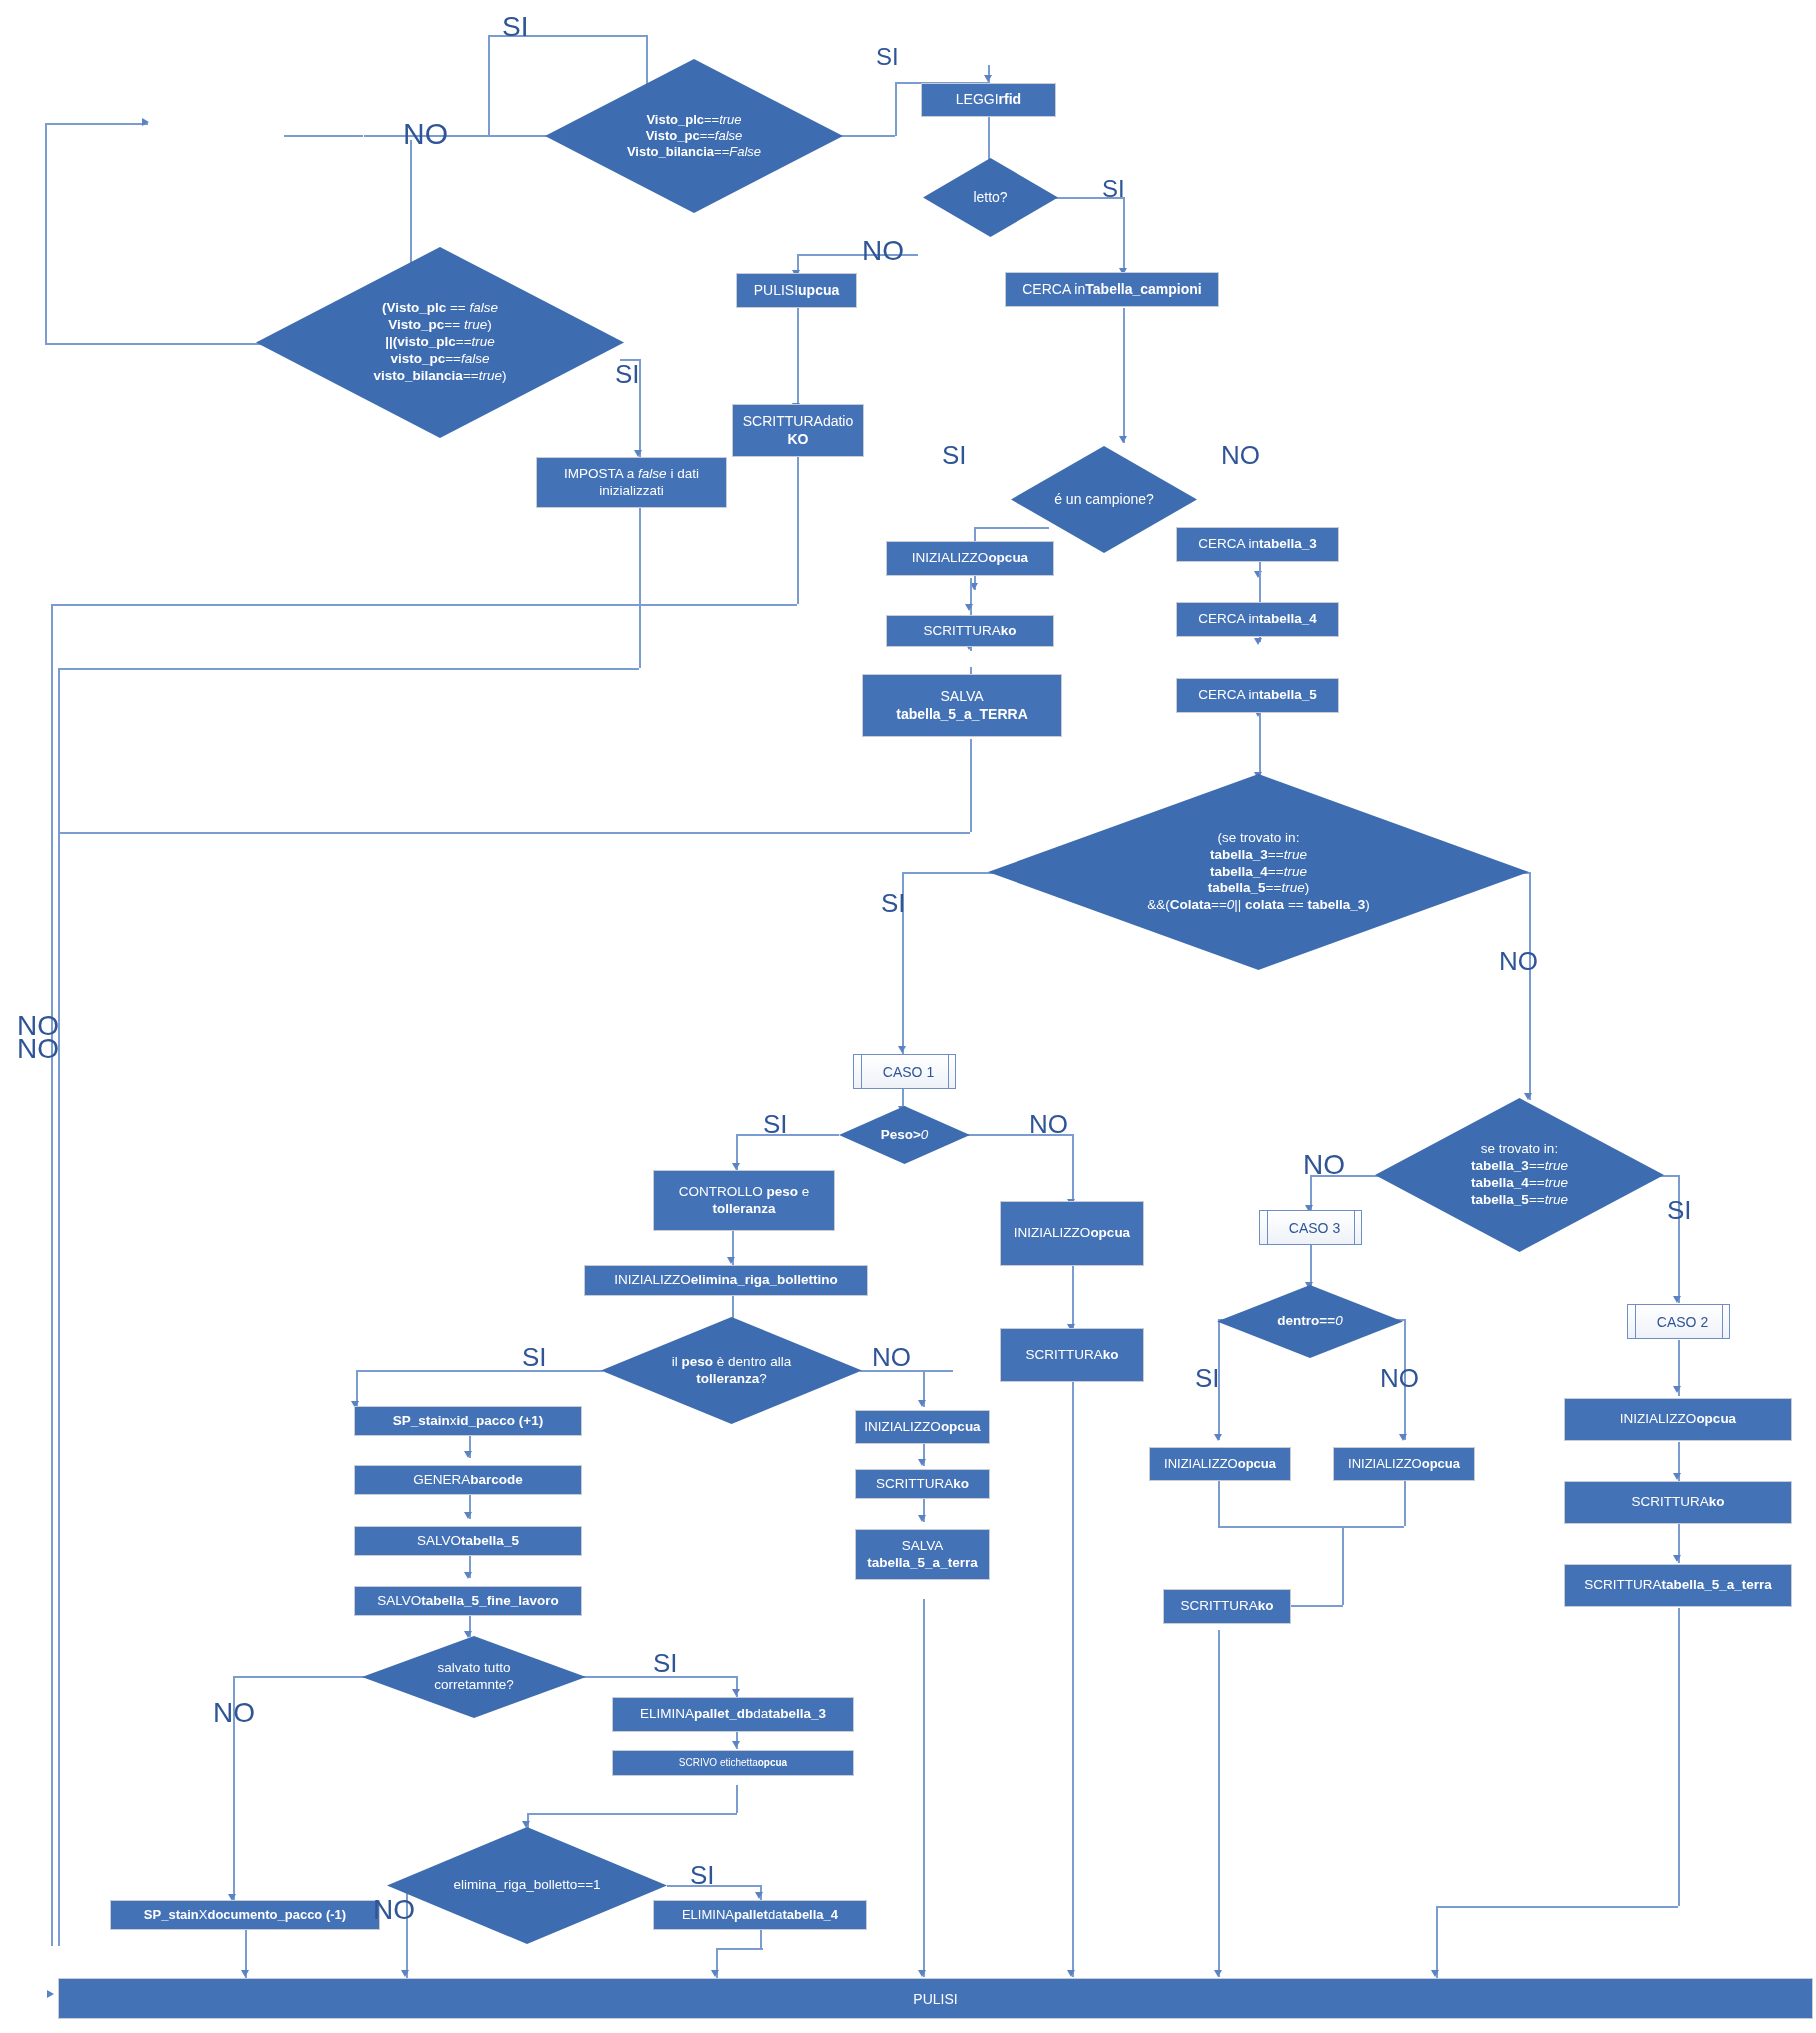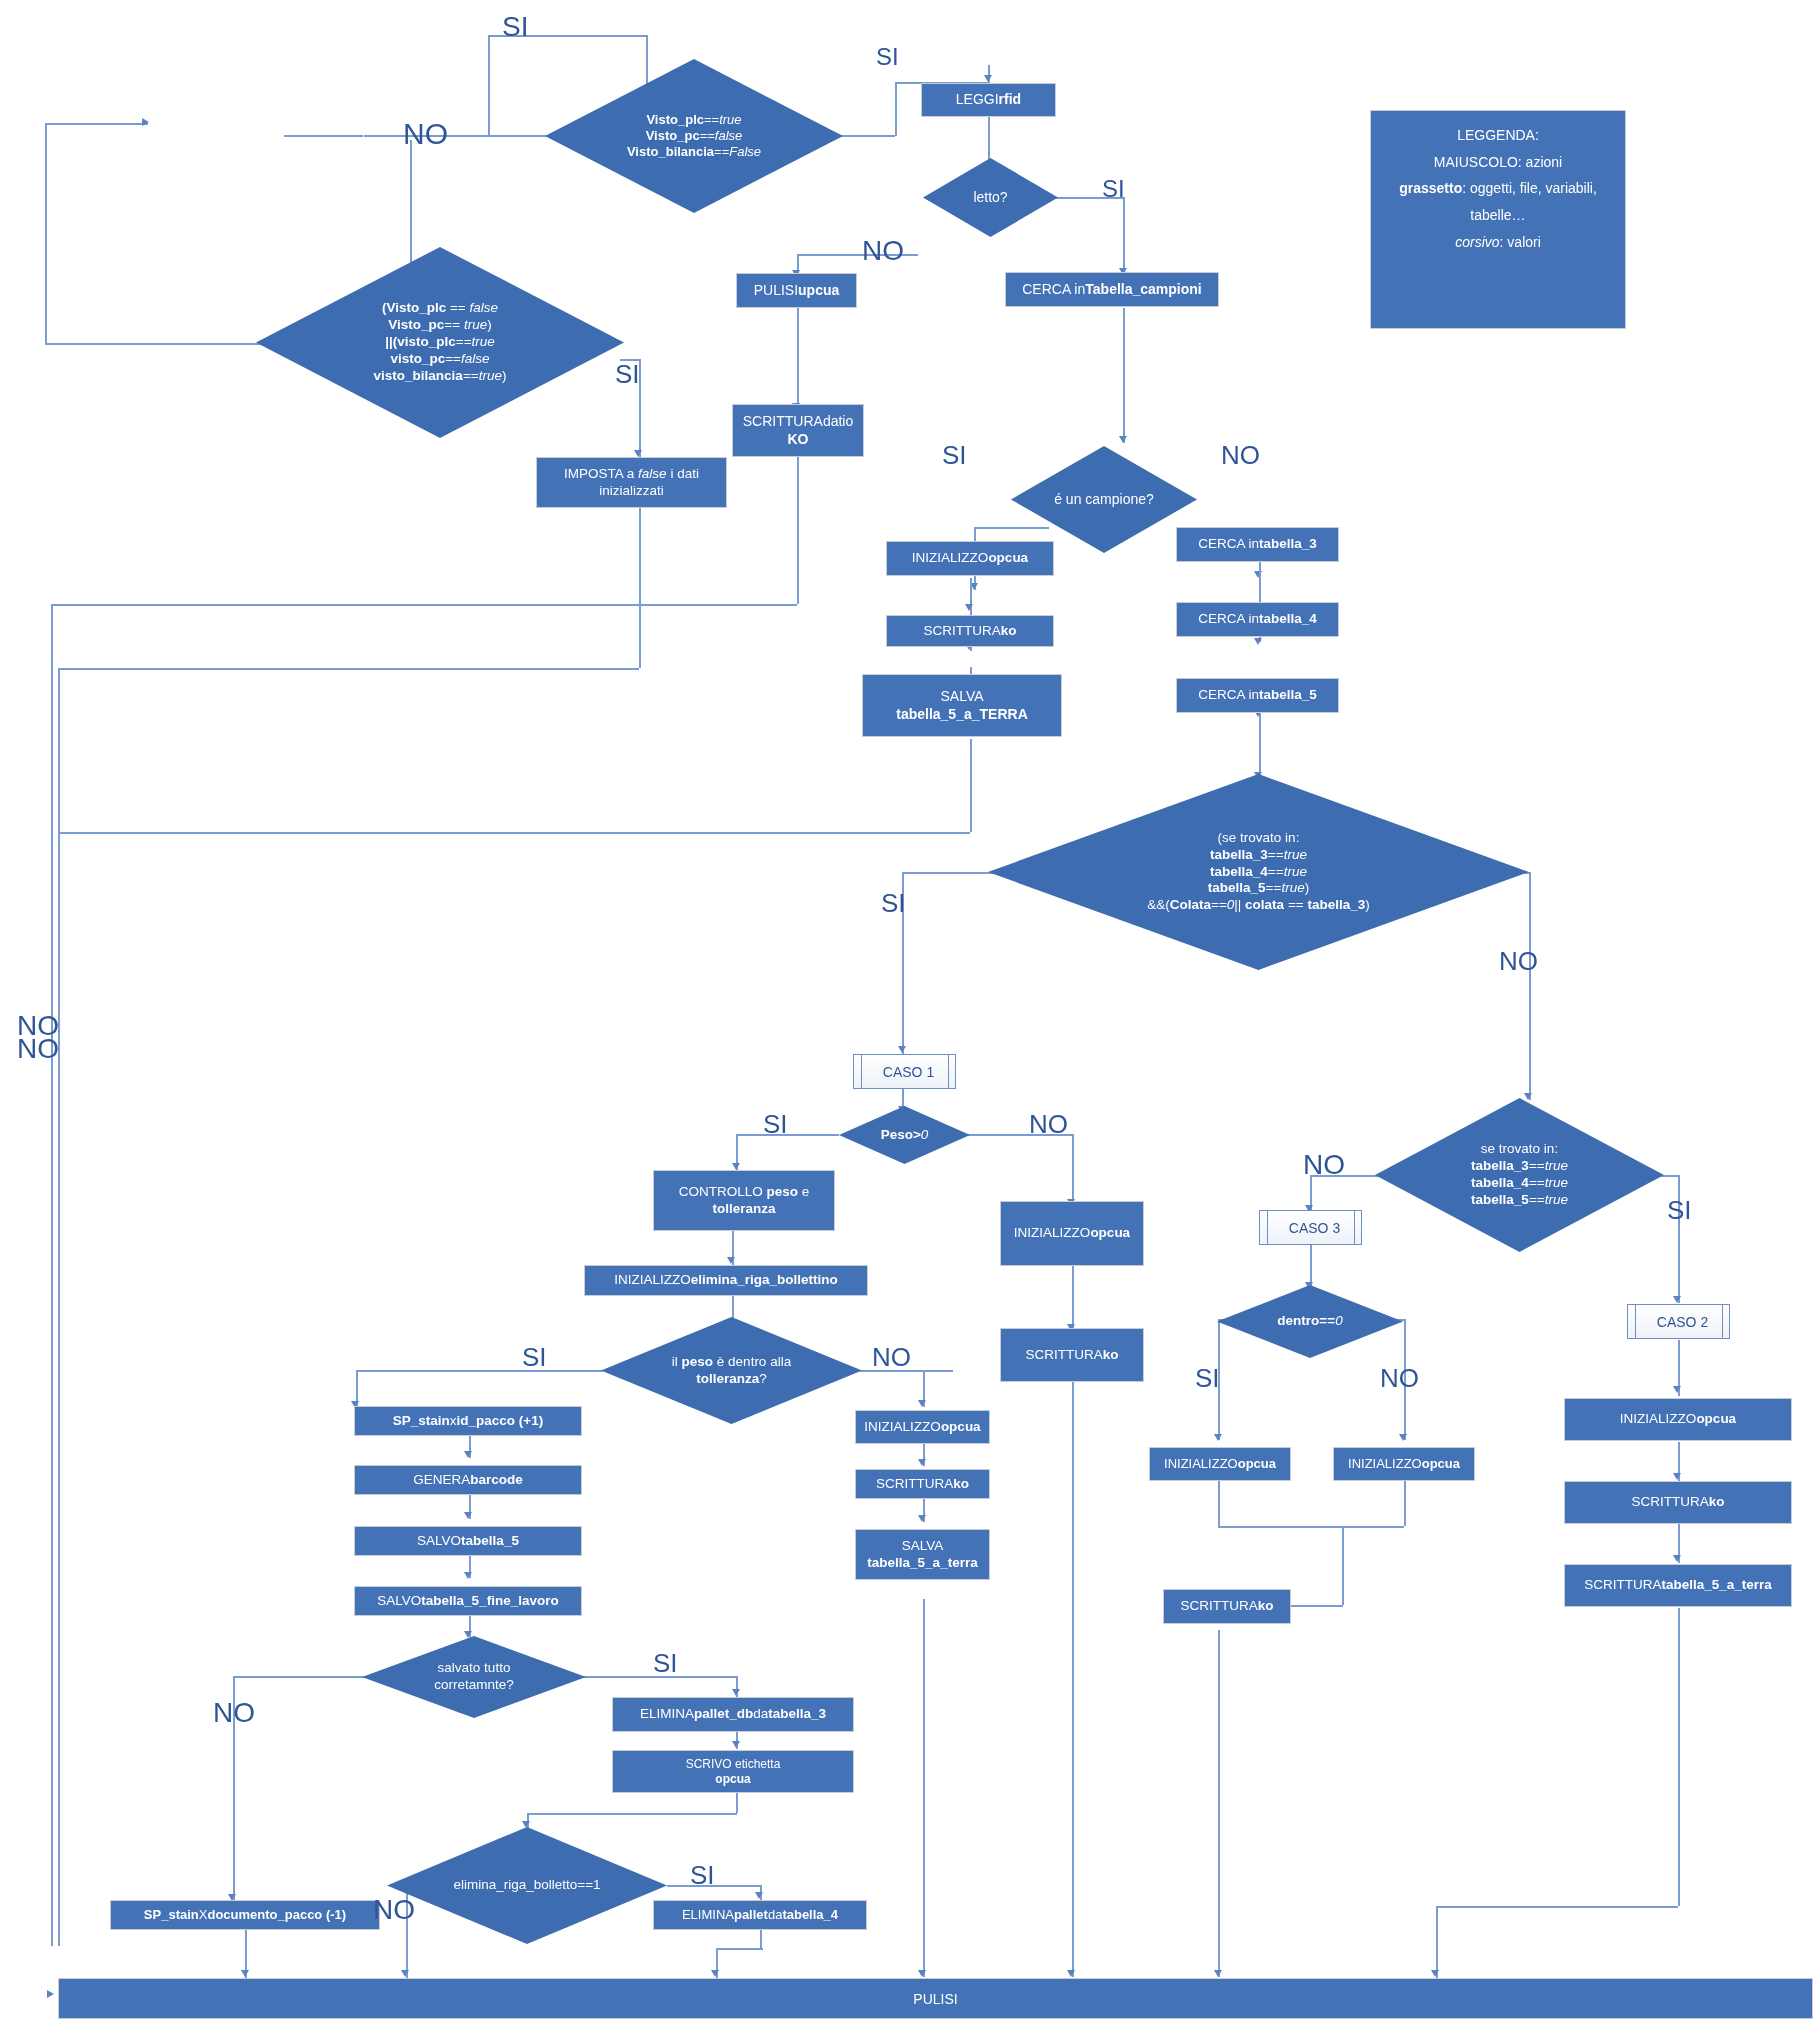--- a/index.html
+++ b/index.html
@@ -418,21 +418,21 @@
     </div>
   </div>
 
   <div class="node proc" style="left:612px;top:1697px;width:242px;height:35px;font-size:13.5px;">
     <span>ELIMINA </span>
       <b>pallet_db</b>
       <span> da </span>
       <b>tabella_3</b>
   </div>
 
-  <div class="node proc" style="left:612px;top:1750px;width:242px;height:43px;font-size:12px;flex-direction:column;">
+  <div class="node proc" style="left:612px;top:1750px;width:242px;height:26px;font-size:10px;">
     <span>SCRIVO etichetta </span>
       <b>opcua</b>
   </div>
 
   <div class="node dec" style="left:387px;top:1827px;width:280px;height:117px;font-size:13.5px;">
     <div class="inner">elimina_riga_bolletto==1</div>
   </div>
 
   <div class="node proc" style="left:653px;top:1900px;width:214px;height:30px;font-size:13px;">
     <span>ELIMINA </span>
@@ -508,26 +508,20 @@
   </div>
   <div class="node proc" style="left:1564px;top:1481px;width:228px;height:43px;font-size:13.5px;">
     <span>SCRITTURA </span>
       <b>ko</b>
   </div>
   <div class="node proc" style="left:1564px;top:1564px;width:228px;height:43px;font-size:13.5px;">
     <span>SCRITTURA </span>
       <b>tabella_5_a_terra</b>
   </div>
 
-  <div class="legend" style="left:1370px;top:110px;width:256px;height:219px;font-size:14px;">
-    <div>LEGGENDA:</div>
-    <div>MAIUSCOLO: azioni</div>
-    <div><b>grassetto</b><span>: oggetti, file, variabili, tabelle…</span></div>
-    <div><i>corsivo</i><span>: valori</span></div>
-  </div>
 
   <div class="bar" style="left:58px;top:1978px;width:1753px;height:39px;font-size:14px;">
     <span>PULISI</span>
   </div>
 
   <div class="label" style="left:502px;top:11.2px;font-size:28px;">SI</div>
   <div class="label" style="left:403px;top:117px;font-size:30px;">NO</div>
   <div class="label" style="left:876px;top:43px;font-size:24px;">SI</div>
   <div class="label" style="left:862px;top:235px;font-size:28px;">NO</div>
   <div class="label" style="left:1102px;top:175px;font-size:24px;">SI</div>

